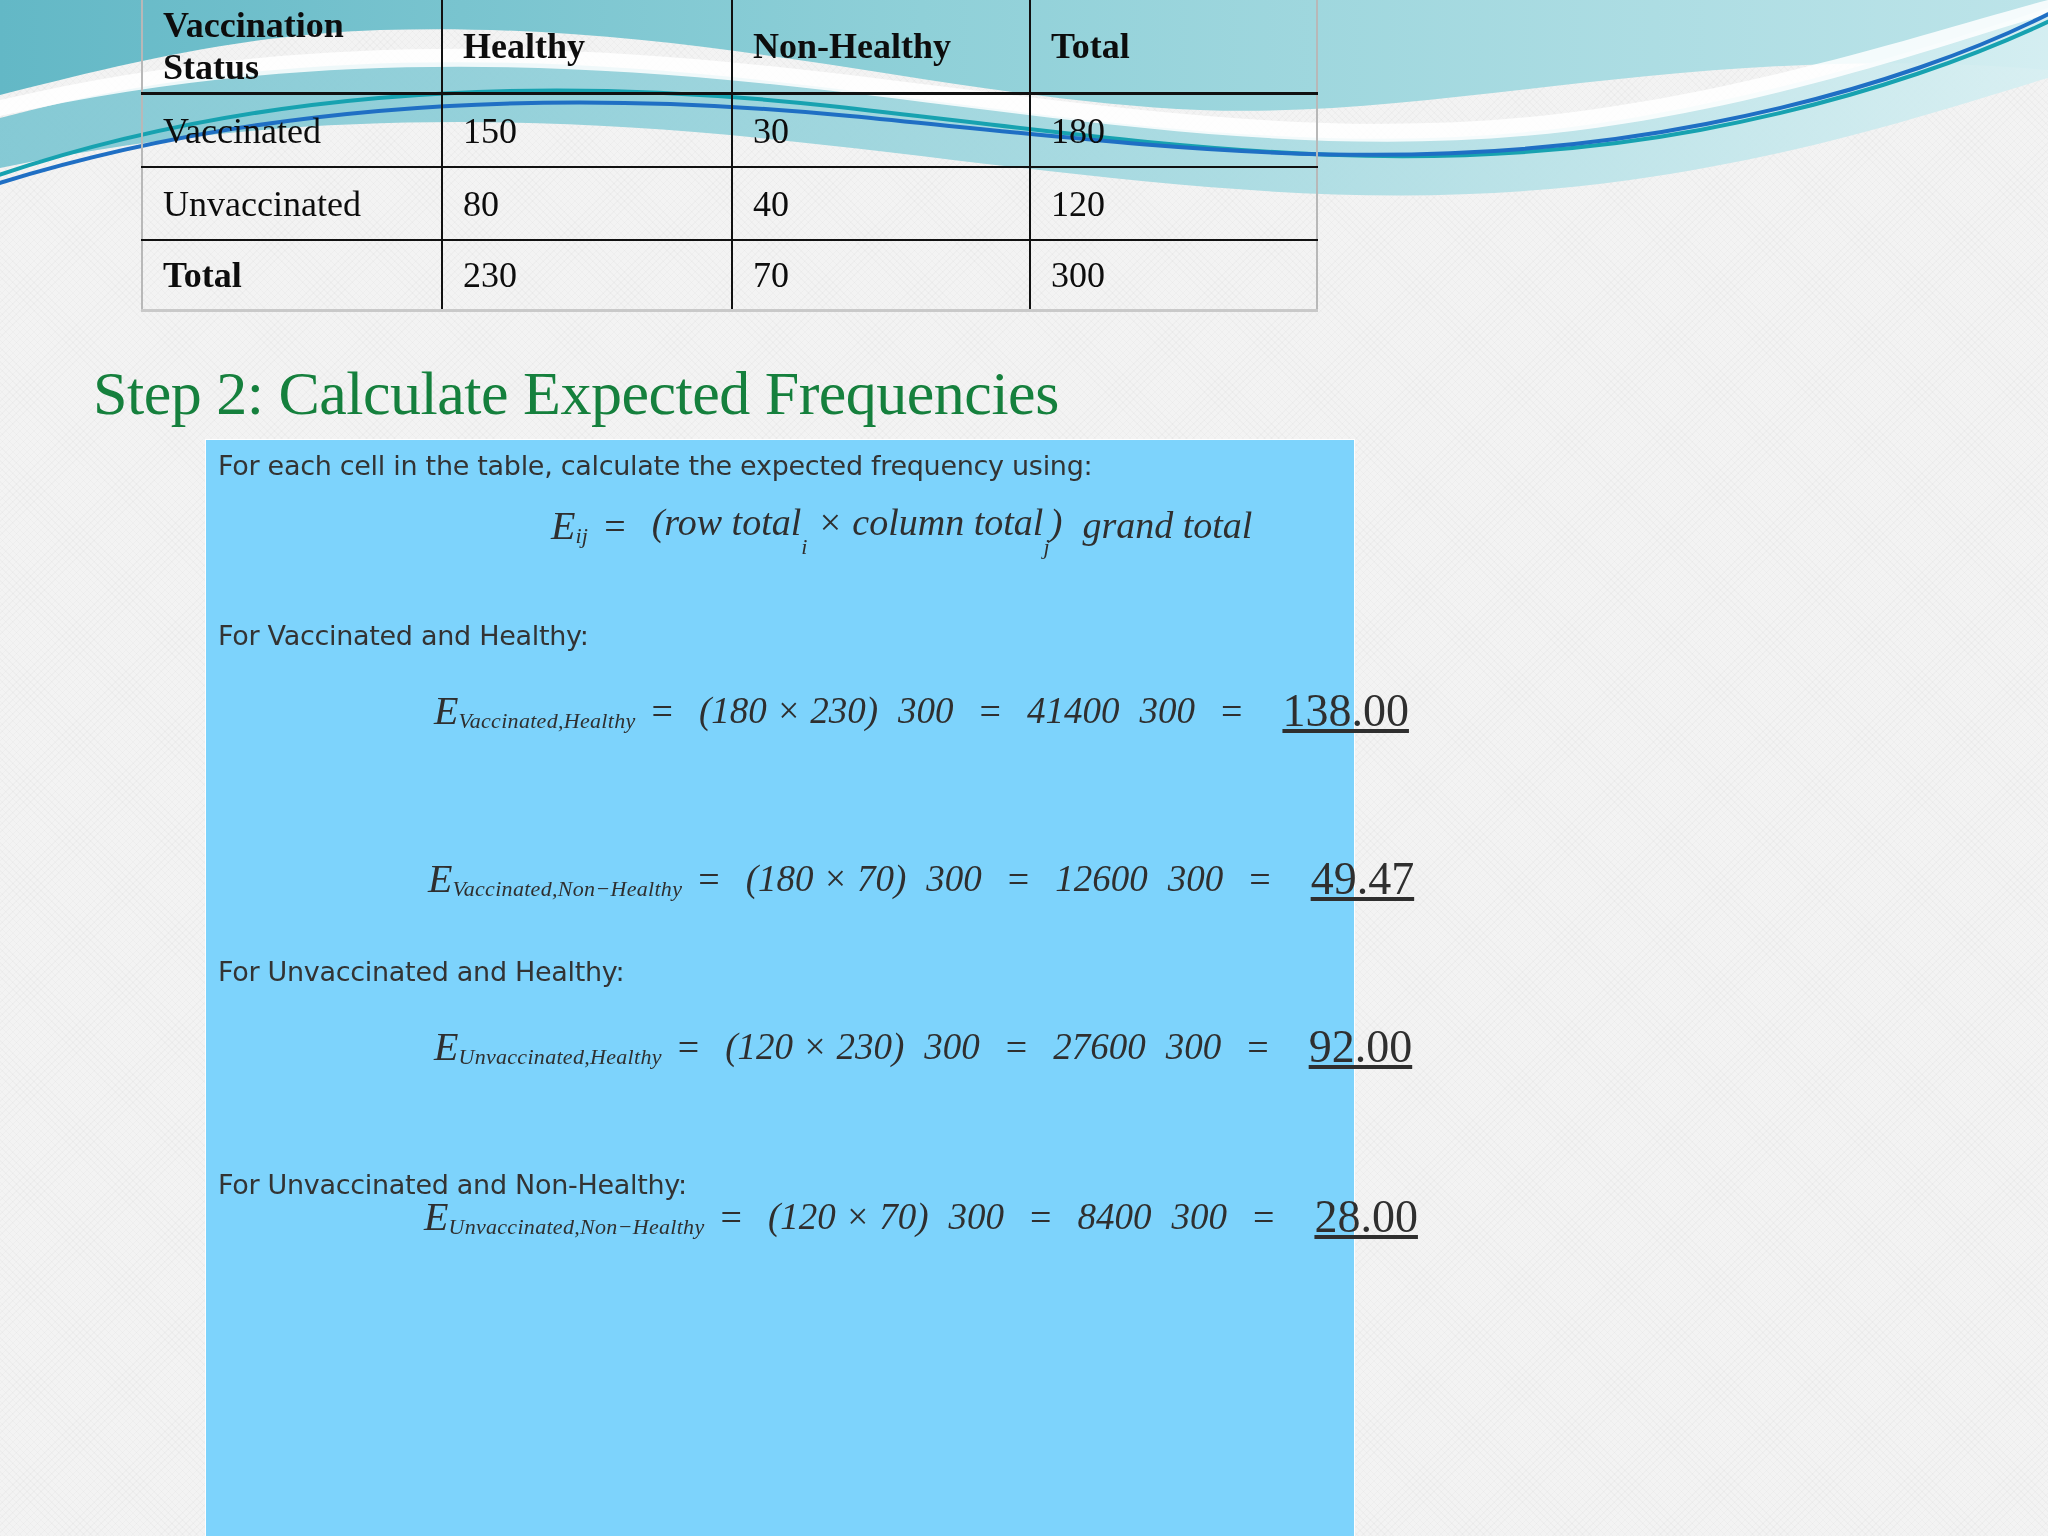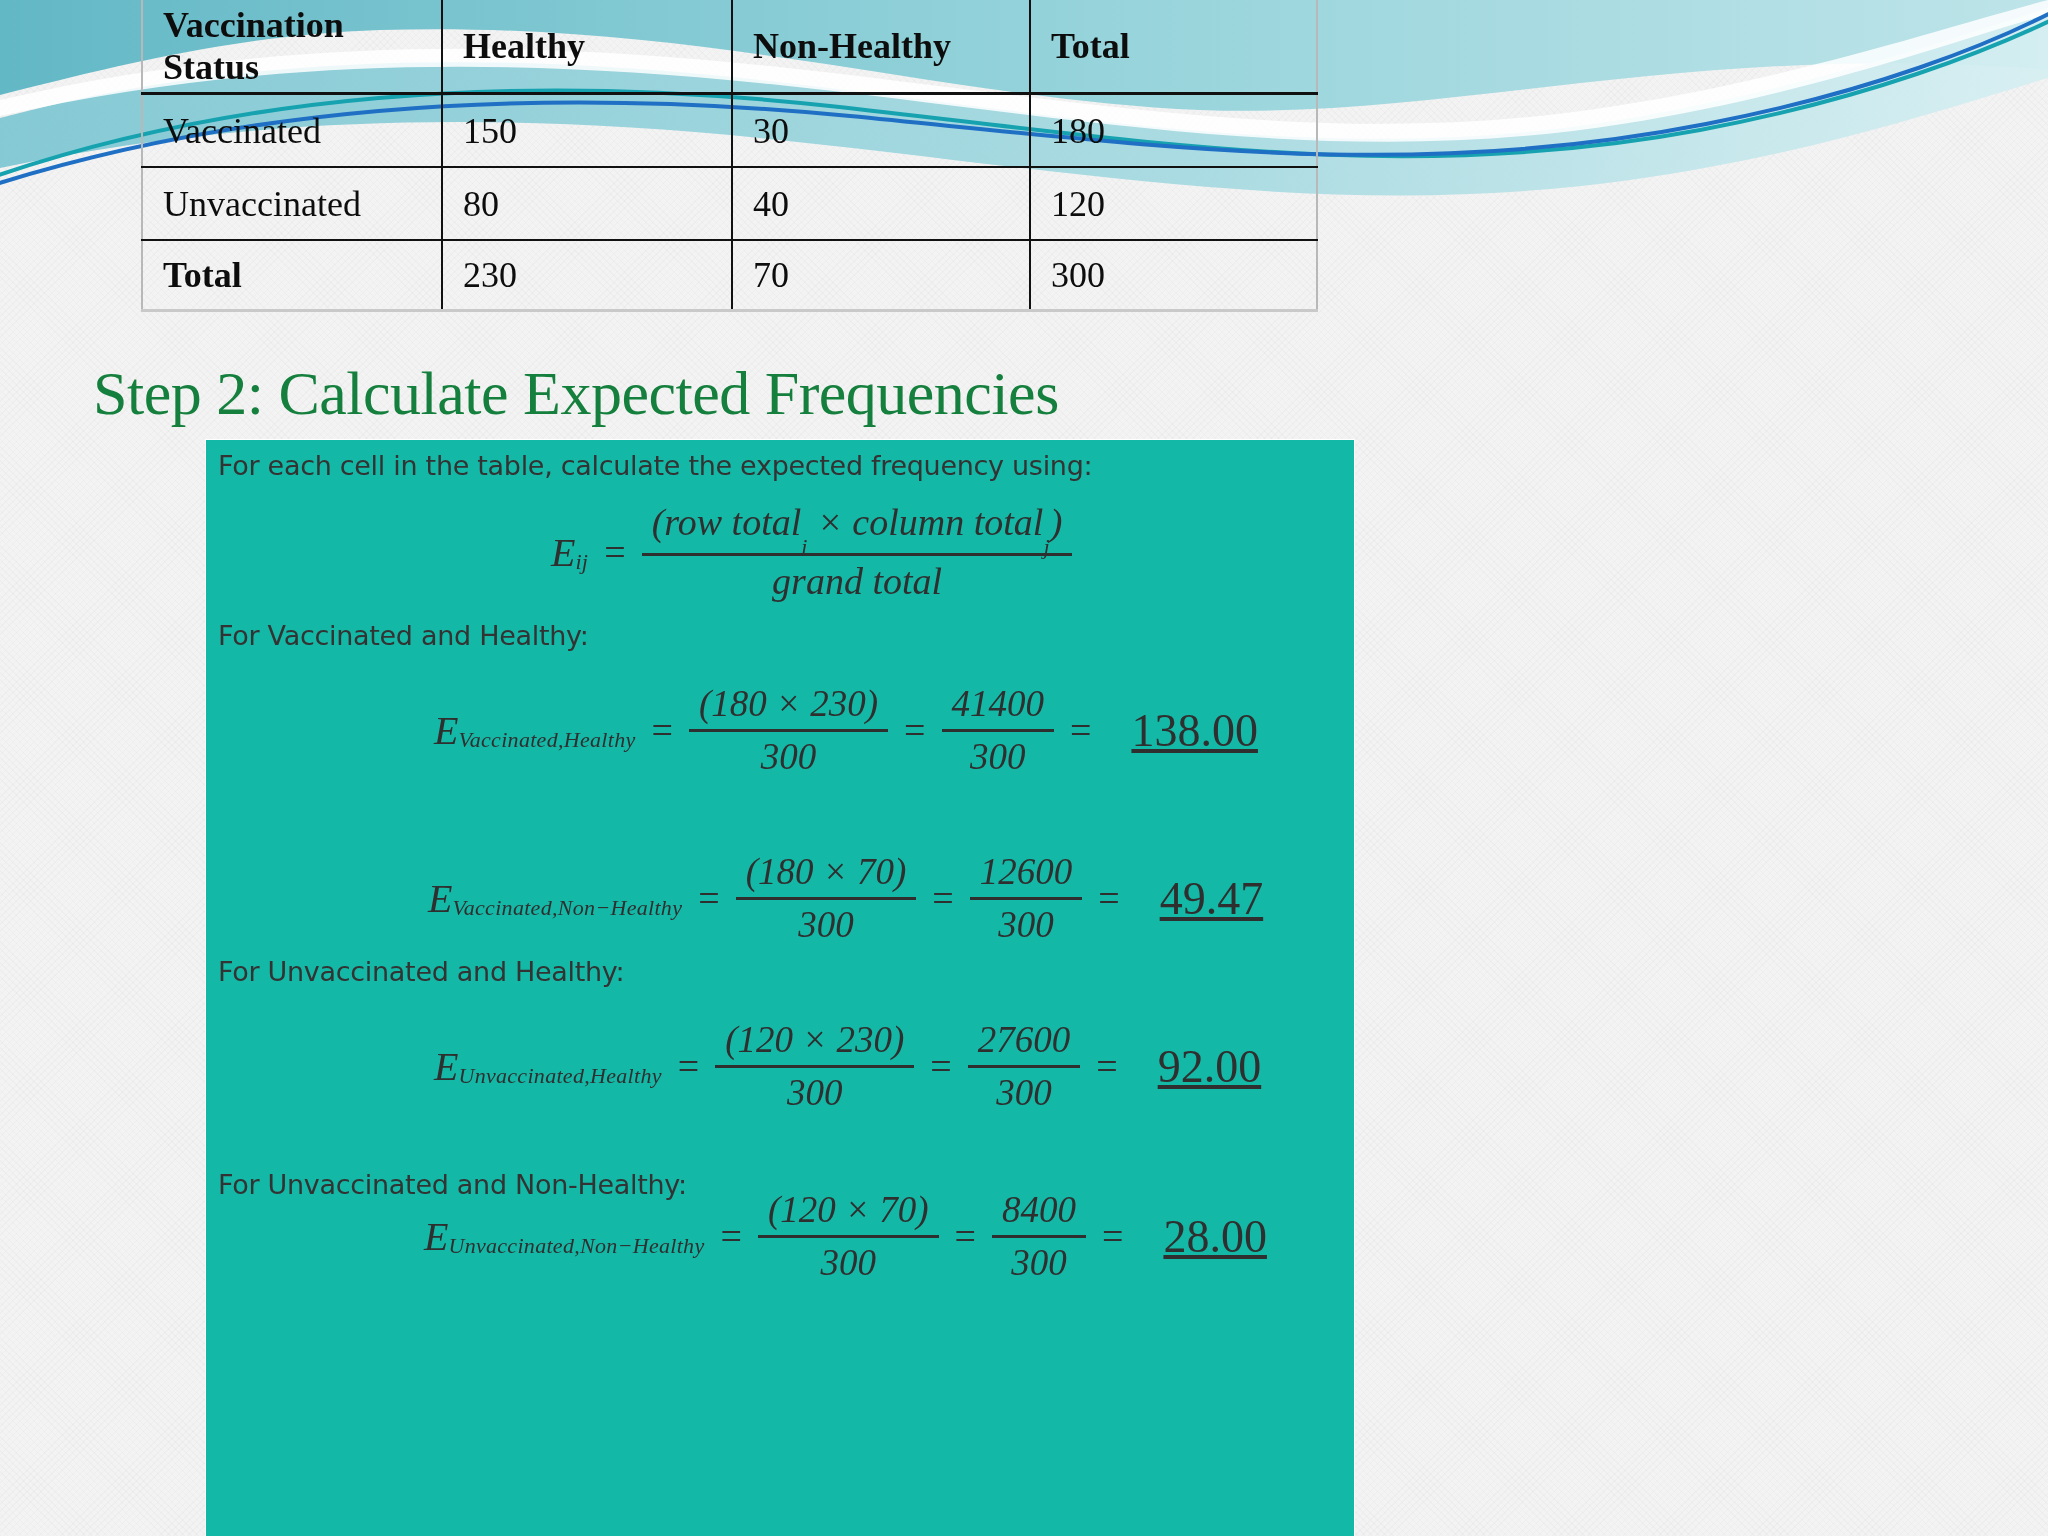--- a/index.html
+++ b/index.html
@@ -49,36 +49,36 @@
   .step-title{
     position:absolute;left:93px;top:358px;
     font-size:62px;font-weight:normal;color:#15803d;
     font-family:"Liberation Serif", serif;
     letter-spacing:-0.5px;white-space:nowrap;
   }
 
   
   .panel{
     position:absolute;left:206px;top:440px;width:1148px;height:1096px;
-    background:#14b8a6;
+    background:#7dd3fc;
     box-shadow:0 0 0 1px rgba(255,255,255,0.9);
   }
   .panel .ptext{
     font-family:"DejaVu Sans", sans-serif;
     font-size:27px;color:#333;letter-spacing:-0.3px;
   }
   .lbl{position:absolute;left:12px;white-space:nowrap;}
 
   
   .mathrow{position:absolute;display:flex;align-items:center;
     font-family:"Liberation Serif", serif;font-style:italic;color:#2f2f2f;}
   .mvar{font-size:40px;font-style:italic;}
   .msub{font-size:22px;font-style:italic;vertical-align:sub;position:relative;top:10px;letter-spacing:0.3px;}
   .eq{font-size:38px;font-style:normal;margin:0 16px;color:#2f2f2f;}
-  .frac{display:inline-flex;flex-direction:column;align-items:center;justify-content:center;}
+  .frac{display:inline-flex;flex-direction:row;align-items:center;justify-content:center;}
   .frac .num,.frac .den{padding:0 10px;line-height:1.08;white-space:nowrap;}
   .frac .bar{height:3px;background:#2f2f2f;width:100%;margin:5px 0;}
   .f-big .num,.f-big .den{font-size:38px;}
   .f-big2 .num,.f-big2 .den{font-size:37px;}
   .res{font-size:46px;font-style:normal;margin-left:24px;white-space:nowrap;text-decoration:underline;}
   .romanitalic{font-style:italic;}
 </style>
 </head>
 <body>
 

